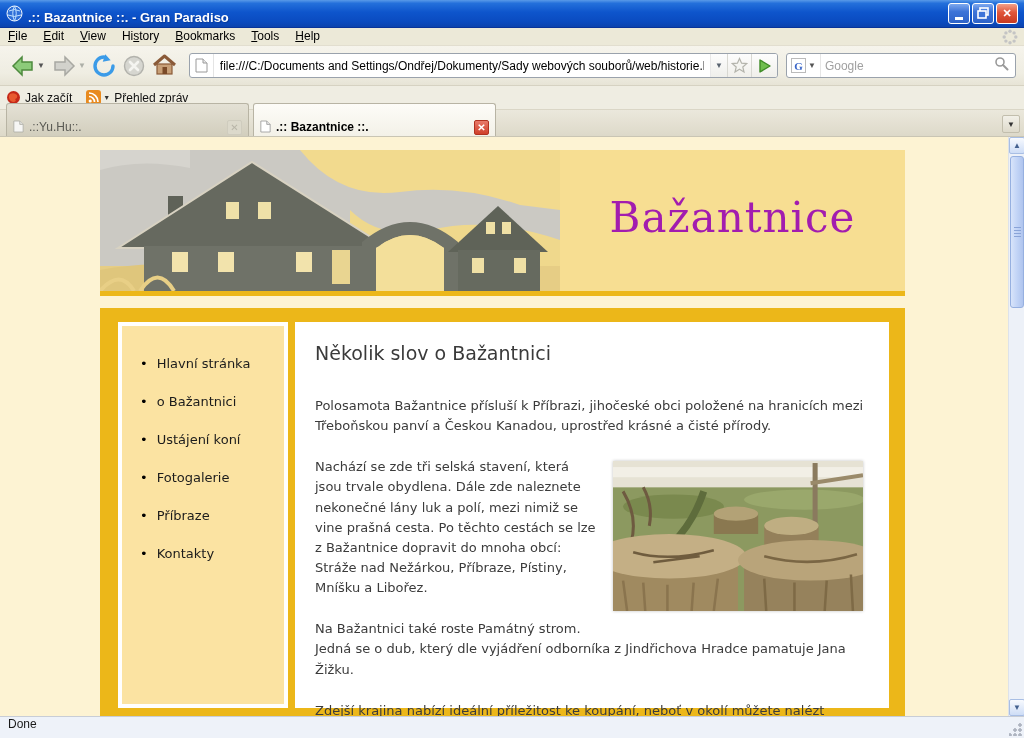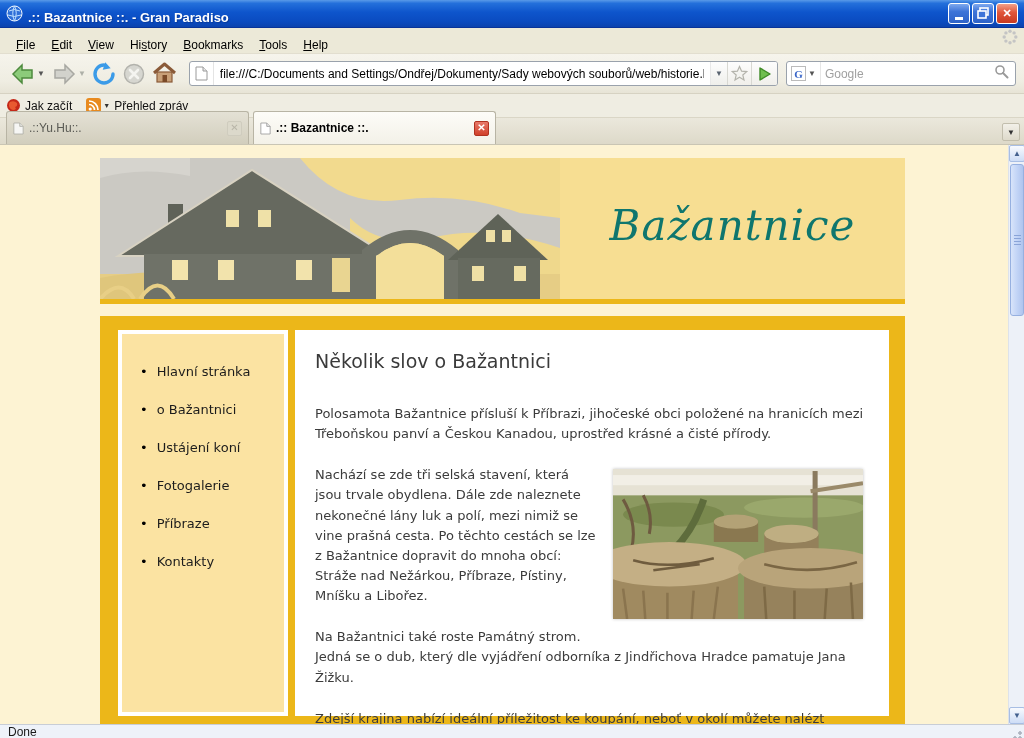--- a/index.html
+++ b/index.html
@@ -15,22 +15,22 @@
     flex:1 1 auto; white-space:nowrap; overflow:hidden;margin-top:8px; }
   .winbtns { display:flex; gap:2px; }
   .winbtn { width:22px; height:21px; border-radius:3px; border:1px solid #fff;
     background:linear-gradient(180deg,#7DA8EE 0%,#3E74D8 40%,#2E63C8 100%);
     color:#fff; font-size:11px; line-height:19px; text-align:center; font-weight:bold; cursor:default; }
   .winbtn.close { background:linear-gradient(180deg,#F2A088 0%,#E0563A 45%,#C83A20 100%); }
   .winbtn .minglyph { display:block; width:8px; height:3px; background:#fff; margin:13px auto 0; }
   .winbtn svg { margin-top:3px; }
 
   
-  .menubar { height:26px; background:#ECE9D8; display:flex; align-items:flex-end; font-size:12px;
-    color:#000; padding-left:8px; border-bottom:1px solid #E2DECF; position:relative; }
+  .menubar { height:18px; background:#ECE9D8; display:flex; align-items:flex-start; font-size:12px;
+    color:#000; padding-left:0; border-bottom:1px solid #E2DECF; position:relative; }
   .menu-item { padding:1px 8px; cursor:default; }
   .ak { text-decoration:underline; }
   .throbber { position:absolute; right:6px; top:1px; width:16px; height:16px; }
 
   
   .navbar { height:40px; background:linear-gradient(180deg,#F6F4EC 0%,#EFEDE2 70%,#E7E4D6 100%);
     border-bottom:1px solid #D6D2C2; display:flex; align-items:center; padding:0 8px; gap:2px; }
   .navbtn { display:flex; align-items:center; gap:1px; padding:2px; border-radius:3px; }
   .navbtn .caret { font-size:8px; color:#555; }
   .navbtn.disabled .caret { color:#AEB0A8; }
@@ -59,40 +59,40 @@
 
   
   .bookmarksbar { height:24px; background:#EFEDE2; border-bottom:1px solid #DAD6C6;
     display:flex; align-items:center; padding:0 6px; gap:14px; font-size:12px; color:#111; }
   .bm-item { display:flex; align-items:center; gap:4px; }
   .bm-caret { font-size:7px; color:#333; margin-left:-2px; }
 
   
   .tabstrip { height:27px; background:linear-gradient(180deg,#EBE8DC,#DDD9C9); display:flex;
     align-items:flex-end; padding:3px 20px 0 6px; position:relative; border-bottom:1px solid #C9C5B4; }
-  .tab { width:243px; height:24px; display:flex; align-items:center; gap:5px; padding:16px 6px;
+  .tab { width:243px; height:24px; display:flex; align-items:flex-start; gap:5px; padding:16px 6px;
     font-size:12px; border:1px solid #B8B4A4; border-bottom:none; border-radius:3px 3px 0 0; margin-right:4px; }
   .tab.inactive { background:linear-gradient(180deg,#E4E1D5,#D2CEBD); color:#5A5A54; }
   .tab.active { background:linear-gradient(180deg,#FDFCF8,#F3F1E8); color:#000; font-weight:bold; }
   .tab .tab-label { flex:1 1 auto; white-space:nowrap; overflow:hidden; }
   .tab-close { width:15px; height:15px; border-radius:2px; display:flex; align-items:center;
     justify-content:center; font-size:10px; line-height:1; }
   .tab-close.dim { color:#B8B5A8; border:1px solid #CFCCBE; background:#DCD9CB; }
   .tab-close.red { color:#fff; background:linear-gradient(180deg,#E87A6A,#D0402A); border:1px solid #B03220; font-weight:bold; }
   .tab-list-btn { position:absolute; right:4px; bottom:3px; width:18px; height:18px; display:flex;
     align-items:center; justify-content:center; font-size:8px; color:#333;
     background:linear-gradient(180deg,#F2F0E8,#DEDACB); border:1px solid #C2BEAD; border-radius:2px; }
 
   
   .viewport { height:579px; background:#FDF3D3; position:relative; overflow:hidden; }
   .site { position:absolute; left:100px; top:13px; width:805px; }
   .site-header { height:146px; background:#F7DE92; border-bottom:5px solid #ECB719; display:flex; }
   .header-img { width:460px; height:141px; flex:0 0 auto; }
   .header-title-area { flex:1 1 auto; display:flex; align-items:center; justify-content:center; }
-  .site-title { font-family:"DejaVu Serif",serif; font-style:italic; font-size:42px; color:#0f766e;
+  .site-title { font-family:"DejaVu Serif",serif; font-size:42px; color:#a21caf;
     letter-spacing:1px; padding-bottom:6px; }
   .site-gap { height:12px; }
   .site-main { background:#ECB719; padding:14px 16px 10px 18px; display:flex; gap:7px; height:418px; }
   .box { border:4px solid #FFFFFF; height:386px; }
   .sidebar-box { width:170px; flex:0 0 auto; background:#FBE3A2; padding:30px 0 0 18px; }
   .nav-item { display:flex; align-items:baseline; gap:9px; font-size:13px; color:#1C1C1C;
     margin-bottom:23px; font-family:"DejaVu Sans",sans-serif; cursor:pointer; }
   .nav-item .bullet { font-size:13px; color:#000; }
   .content-box { flex:1 1 auto; background:#FFFFFF; padding:16px 18px 10px 16px;
     font-family:"DejaVu Sans",sans-serif; color:#3B3B3B; }

